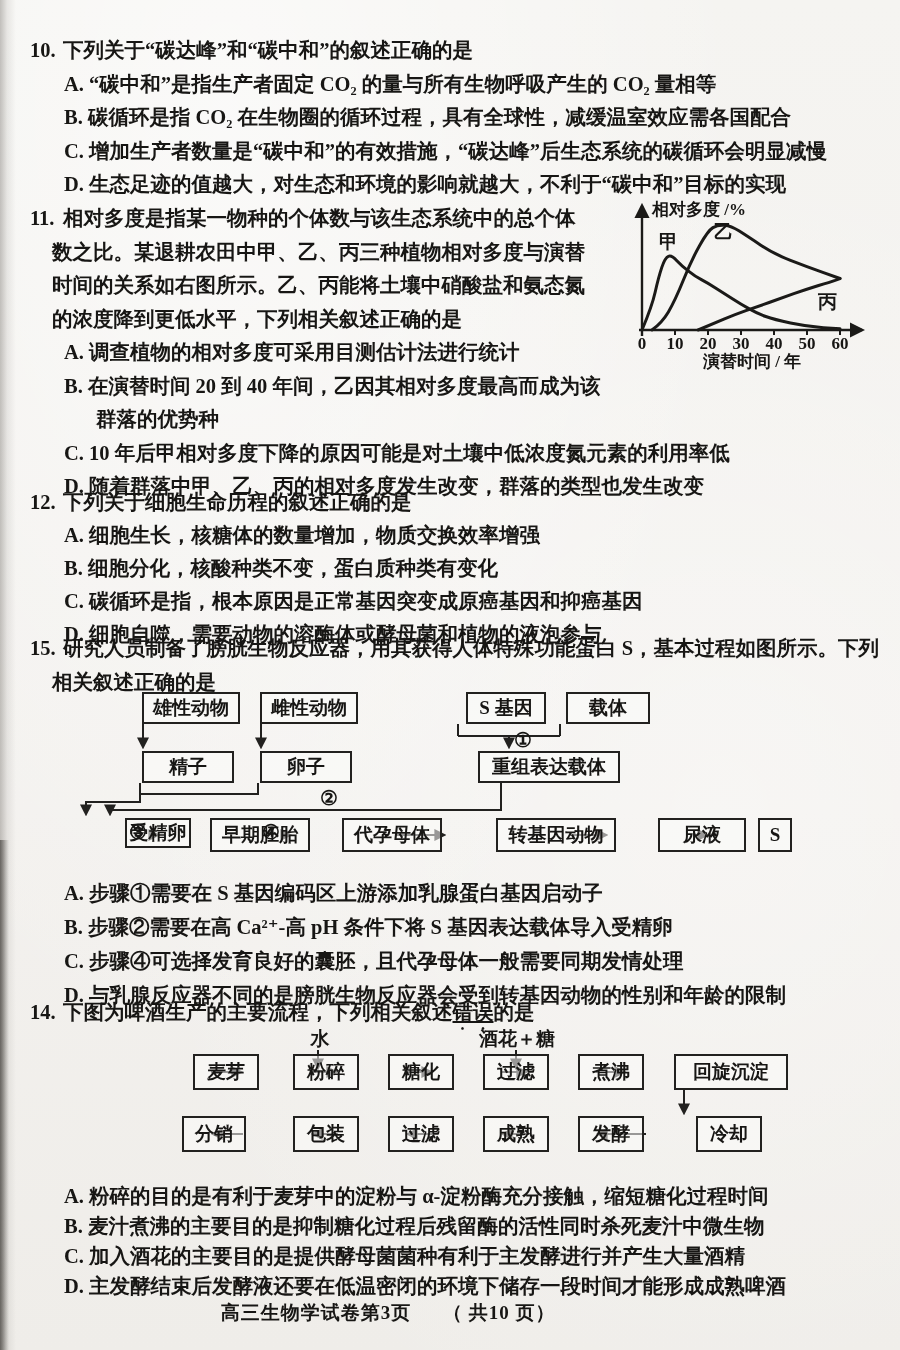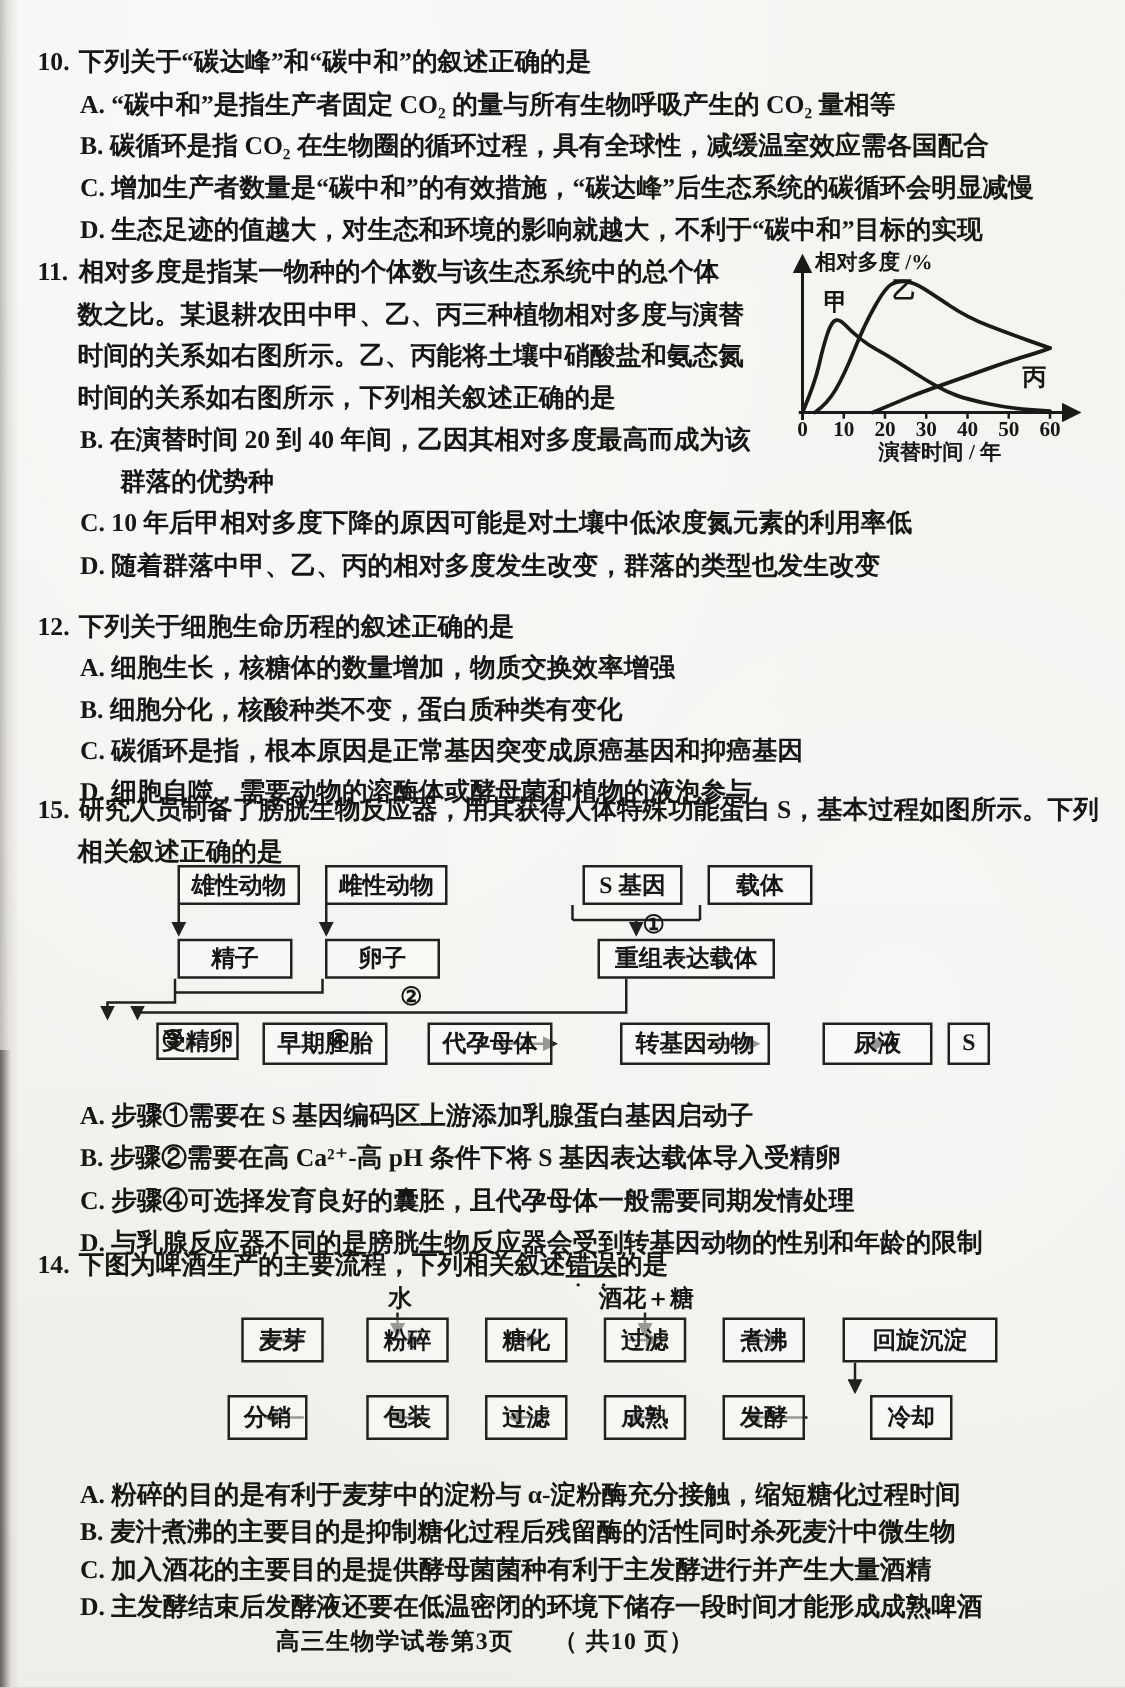--- a/index.html
+++ b/index.html
@@ -12,21 +12,21 @@
     font-family:"Liberation Serif","DejaVu Serif",serif;
     color:#171614;font-weight:600;
   }
   .edge-shadow{position:absolute;left:0;top:0;width:16px;height:100%;
     background:linear-gradient(90deg,rgba(110,106,100,.40),rgba(110,106,100,.12) 45%,transparent);}
   .edge-dark{position:absolute;left:0;top:840px;width:9px;height:510px;
     background:linear-gradient(90deg,rgba(75,72,68,.75),rgba(75,72,68,.25) 60%,transparent);}
   .q{position:absolute;left:30px;}
   .ln{white-space:nowrap;font-size:20.5px;line-height:33.5px;}
   .qnum{display:inline-block;min-width:33px;}
-  .cont{margin-left:32px;}
+  .cont{margin-left:22px;}
   .opt{margin-left:34px;}
   .opt-b-cont{margin-left:66px;}
   .emph{ text-emphasis:filled dot; -webkit-text-emphasis:filled dot;
          text-emphasis-position:under right;text-decoration:underline; -webkit-text-emphasis-position:under right;}
   
   .chartfig{position:absolute;left:632px;top:196px;width:262px;height:192px;}
   .chartfig svg text{font-size:17px;font-weight:700;fill:#171614;
     font-family:"Liberation Serif","DejaVu Serif",serif;}
   .curve{fill:none;stroke:#1b1a18;stroke-width:3;stroke-linecap:round;}
   .axis{stroke:#1b1a18;stroke-width:2.4;}
@@ -56,21 +56,22 @@
     <div class="ln opt">A. “碳中和”是指生产者固定 CO₂ 的量与所有生物呼吸产生的 CO₂ 量相等</div>
     <div class="ln opt">B. 碳循环是指 CO₂ 在生物圈的循环过程，具有全球性，减缓温室效应需各国配合</div>
     <div class="ln opt">C. 增加生产者数量是“碳中和”的有效措施，“碳达峰”后生态系统的碳循环会明显减慢</div>
     <div class="ln opt">D. 生态足迹的值越大，对生态和环境的影响就越大，不利于“碳中和”目标的实现</div>
   </section>
 
   <section class="q" style="top:202px">
     <div class="ln"><span class="qnum">11.</span><span>相对多度是指某一物种的个体数与该生态系统中的总个体</span></div>
     <div class="ln cont">数之比。某退耕农田中甲、乙、丙三种植物相对多度与演替</div>
     <div class="ln cont">时间的关系如右图所示。乙、丙能将土壤中硝酸盐和氨态氮</div>
-    <div class="ln cont">时间的关系如右图所示，下列相关叙述正确的是</div>
+    <div class="ln cont">的浓度降到更低水平，下列相关叙述正确的是</div>
+    <div class="ln opt">A. 调查植物的相对多度可采用目测估计法进行统计</div>
     <div class="ln opt">B. 在演替时间 20 到 40 年间，乙因其相对多度最高而成为该</div>
     <div class="ln opt-b-cont">群落的优势种</div>
     <div class="ln opt">C. 10 年后甲相对多度下降的原因可能是对土壤中低浓度氮元素的利用率低</div>
     <div class="ln opt">D. 随着群落中甲、乙、丙的相对多度发生改变，群落的类型也发生改变</div>
   </section>
 
   <figure class="chartfig" style="margin:0">
     <svg width="262" height="192" viewBox="0 0 262 192">
       <defs>
         <marker id="arrC" viewBox="0 0 10 10" refX="8" refY="5" markerWidth="6.5" markerHeight="6.5" orient="auto">
@@ -189,21 +190,21 @@
       <line class="flowline" x1="338" y1="106" x2="313" y2="106" marker-end="url(#arr14)"></line>
       <line class="flowline" x1="243" y1="106" x2="213" y2="106" marker-end="url(#arr14)"></line>
     </svg>
     <div class="dlabel" style="left:300px;top:-2px;width:40px">水</div>
     <div class="dlabel" style="left:462px;top:-2px;width:110px">酒花＋糖</div>
     <div class="bx" style="left:145px;top:26px;width:66px;height:36px">麦芽</div>
     <div class="bx" style="left:245px;top:26px;width:66px;height:36px">粉碎</div>
     <div class="bx" style="left:340px;top:26px;width:66px;height:36px">糖化</div>
     <div class="bx" style="left:435px;top:26px;width:66px;height:36px">过滤</div>
     <div class="bx" style="left:530px;top:26px;width:66px;height:36px">煮沸</div>
-    <div class="bx" style="left:626px;top:26px;width:124px;height:36px">回旋沉淀</div>
+    <div class="bx" style="left:626px;top:26px;width:114px;height:36px">回旋沉淀</div>
     <div class="bx" style="left:134px;top:88px;width:64px;height:36px">分销</div>
     <div class="bx" style="left:245px;top:88px;width:66px;height:36px">包装</div>
     <div class="bx" style="left:340px;top:88px;width:66px;height:36px">过滤</div>
     <div class="bx" style="left:435px;top:88px;width:66px;height:36px">成熟</div>
     <div class="bx" style="left:530px;top:88px;width:66px;height:36px">发酵</div>
     <div class="bx" style="left:648px;top:88px;width:66px;height:36px">冷却</div>
   </div>
 
   <section class="q" style="top:1181px">
     <div class="ln opt" style="line-height:30px">A. 粉碎的目的是有利于麦芽中的淀粉与 α-淀粉酶充分接触，缩短糖化过程时间</div>

